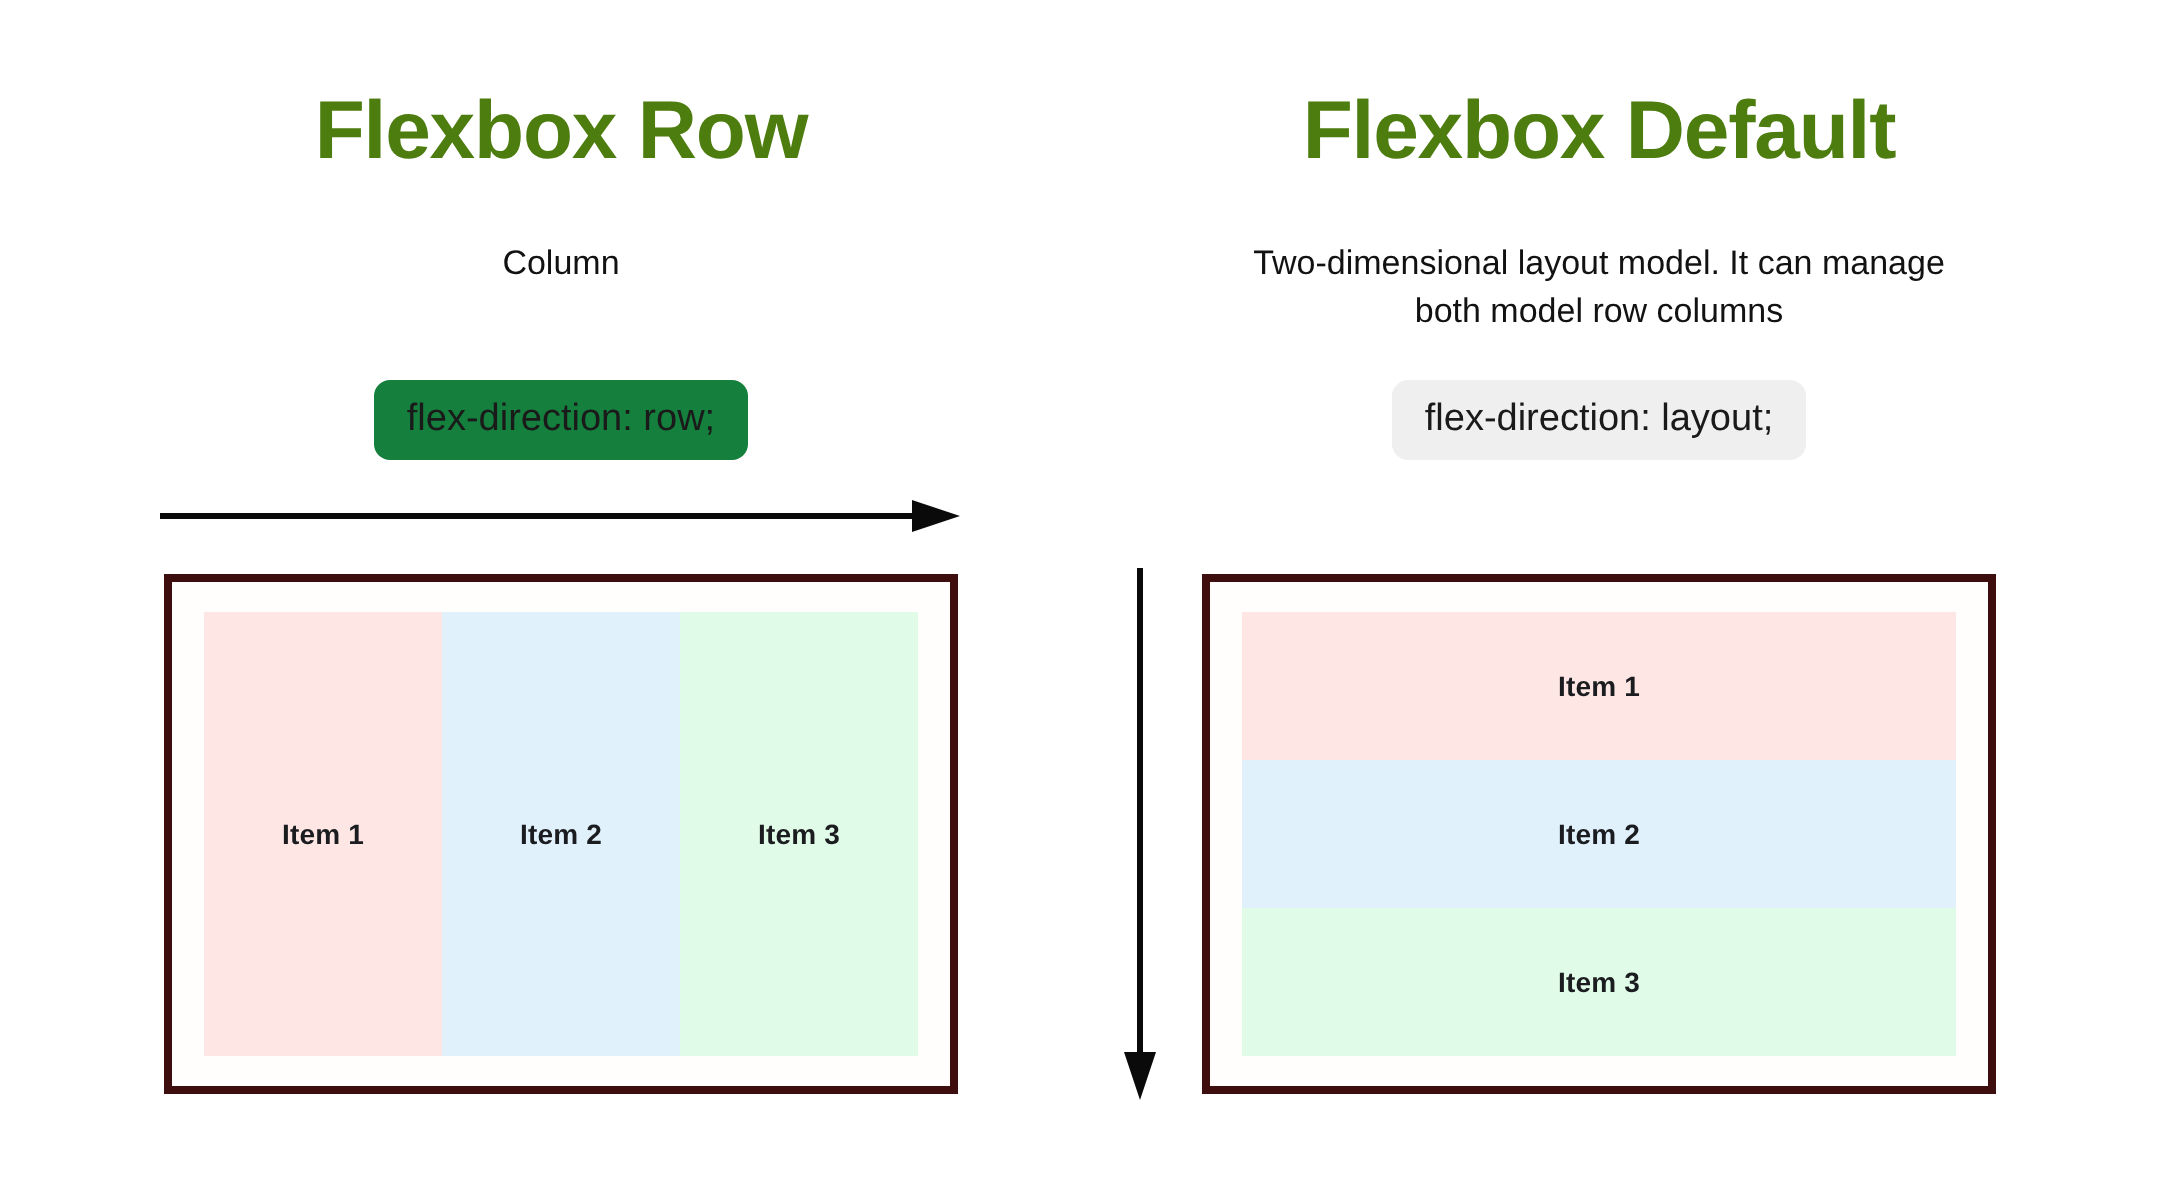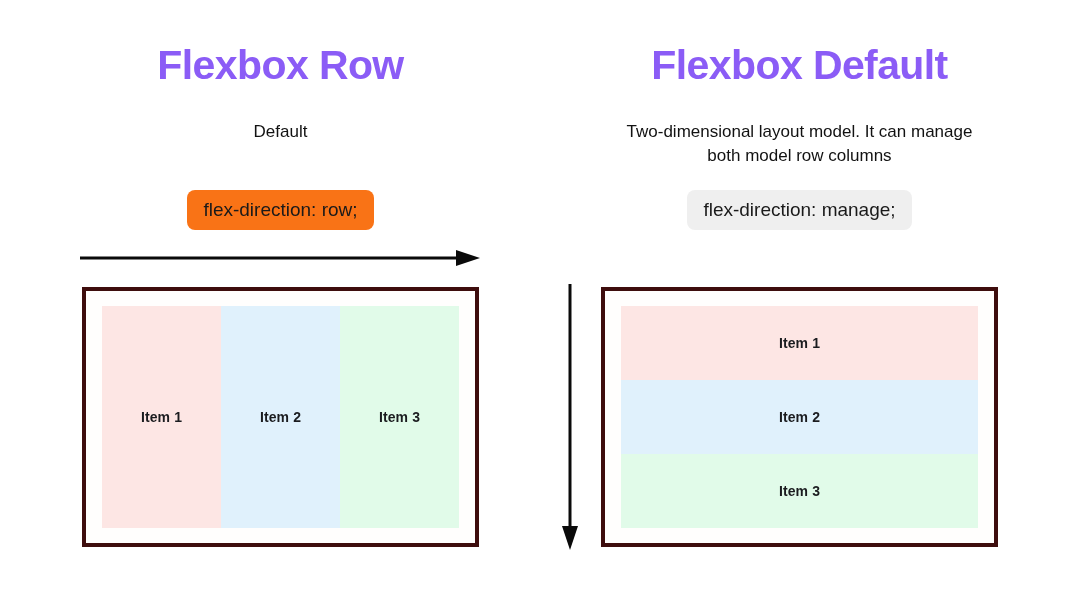--- a/index.html
+++ b/index.html
@@ -12,21 +12,21 @@
     color: #111;
   }
   .abs { position: absolute; }
 
   .col-title {
     width: 397px;
     text-align: center;
     font-size: 41px;
     font-weight: 700;
     letter-spacing: -0.6px;
-    color: #8b5cf6;
+    color: #4d7c0f;
     line-height: 1.18;
   }
   .col-subtitle {
     width: 397px;
     text-align: center;
     font-size: 17px;
     line-height: 24px;
     color: #121212;
   }
   .col-subtitle .wrap-limit {
@@ -73,24 +73,24 @@
   .arrow-svg { display: block; }
 </style>
 </head>
 <body>
 
 <div class="abs" style="left:0;top:0;width:1080px;height:602px;">
 
   <section>
     <h1 class="abs col-title" style="left:82px;top:41px;">Flexbox Row</h1>
 
-    <p class="abs col-subtitle" style="left:82px;top:120px;">Default</p>
+    <p class="abs col-subtitle" style="left:82px;top:120px;">Column</p>
 
     <div class="abs chip-row" style="left:82px;top:190px;">
-      <span class="chip" style="background-color: #f97316;">flex-direction: row;</span>
+      <span class="chip" style="background-color: #15803d;">flex-direction: row;</span>
     </div>
 
     <svg class="abs arrow-svg" style="left:80px;top:249px;" width="400" height="18" viewBox="0 0 400 18">
       <line x1="0" y1="9" x2="380" y2="9" stroke="#0a0a0a" stroke-width="3"></line>
       <polygon points="376,1 400,9 376,17" fill="#0a0a0a"></polygon>
     </svg>
 
     <div class="abs demo-container row-dir" style="left: 82px; top: 287px; border-color: rgb(62, 13, 13);">
       <div class="flex-item" style="background-color: rgb(253, 230, 228);">
         <span>Item 1</span>
@@ -105,21 +105,21 @@
   </section>
 
   <section>
     <h1 class="abs col-title" style="left:601px;top:41px;">Flexbox Default</h1>
 
     <p class="abs col-subtitle" style="left:601px;top:120px;">
       <span class="wrap-limit">Two-dimensional layout model. It can manage both model row columns</span>
     </p>
 
     <div class="abs chip-row" style="left:601px;top:190px;">
-      <span class="chip" style="background-color: rgb(239, 239, 239);">flex-direction: manage;</span>
+      <span class="chip" style="background-color: rgb(239, 239, 239);">flex-direction: layout;</span>
     </div>
 
     <svg class="abs arrow-svg" style="left:561px;top:284px;" width="18" height="266" viewBox="0 0 18 266">
       <line x1="9" y1="0" x2="9" y2="246" stroke="#0a0a0a" stroke-width="3"></line>
       <polygon points="1,242 17,242 9,266" fill="#0a0a0a"></polygon>
     </svg>
 
     <div class="abs demo-container column-dir" style="left: 601px; top: 287px; border-color: rgb(62, 13, 13);">
       <div class="flex-item" style="background-color: rgb(253, 230, 228);">
         <span>Item 1</span>

